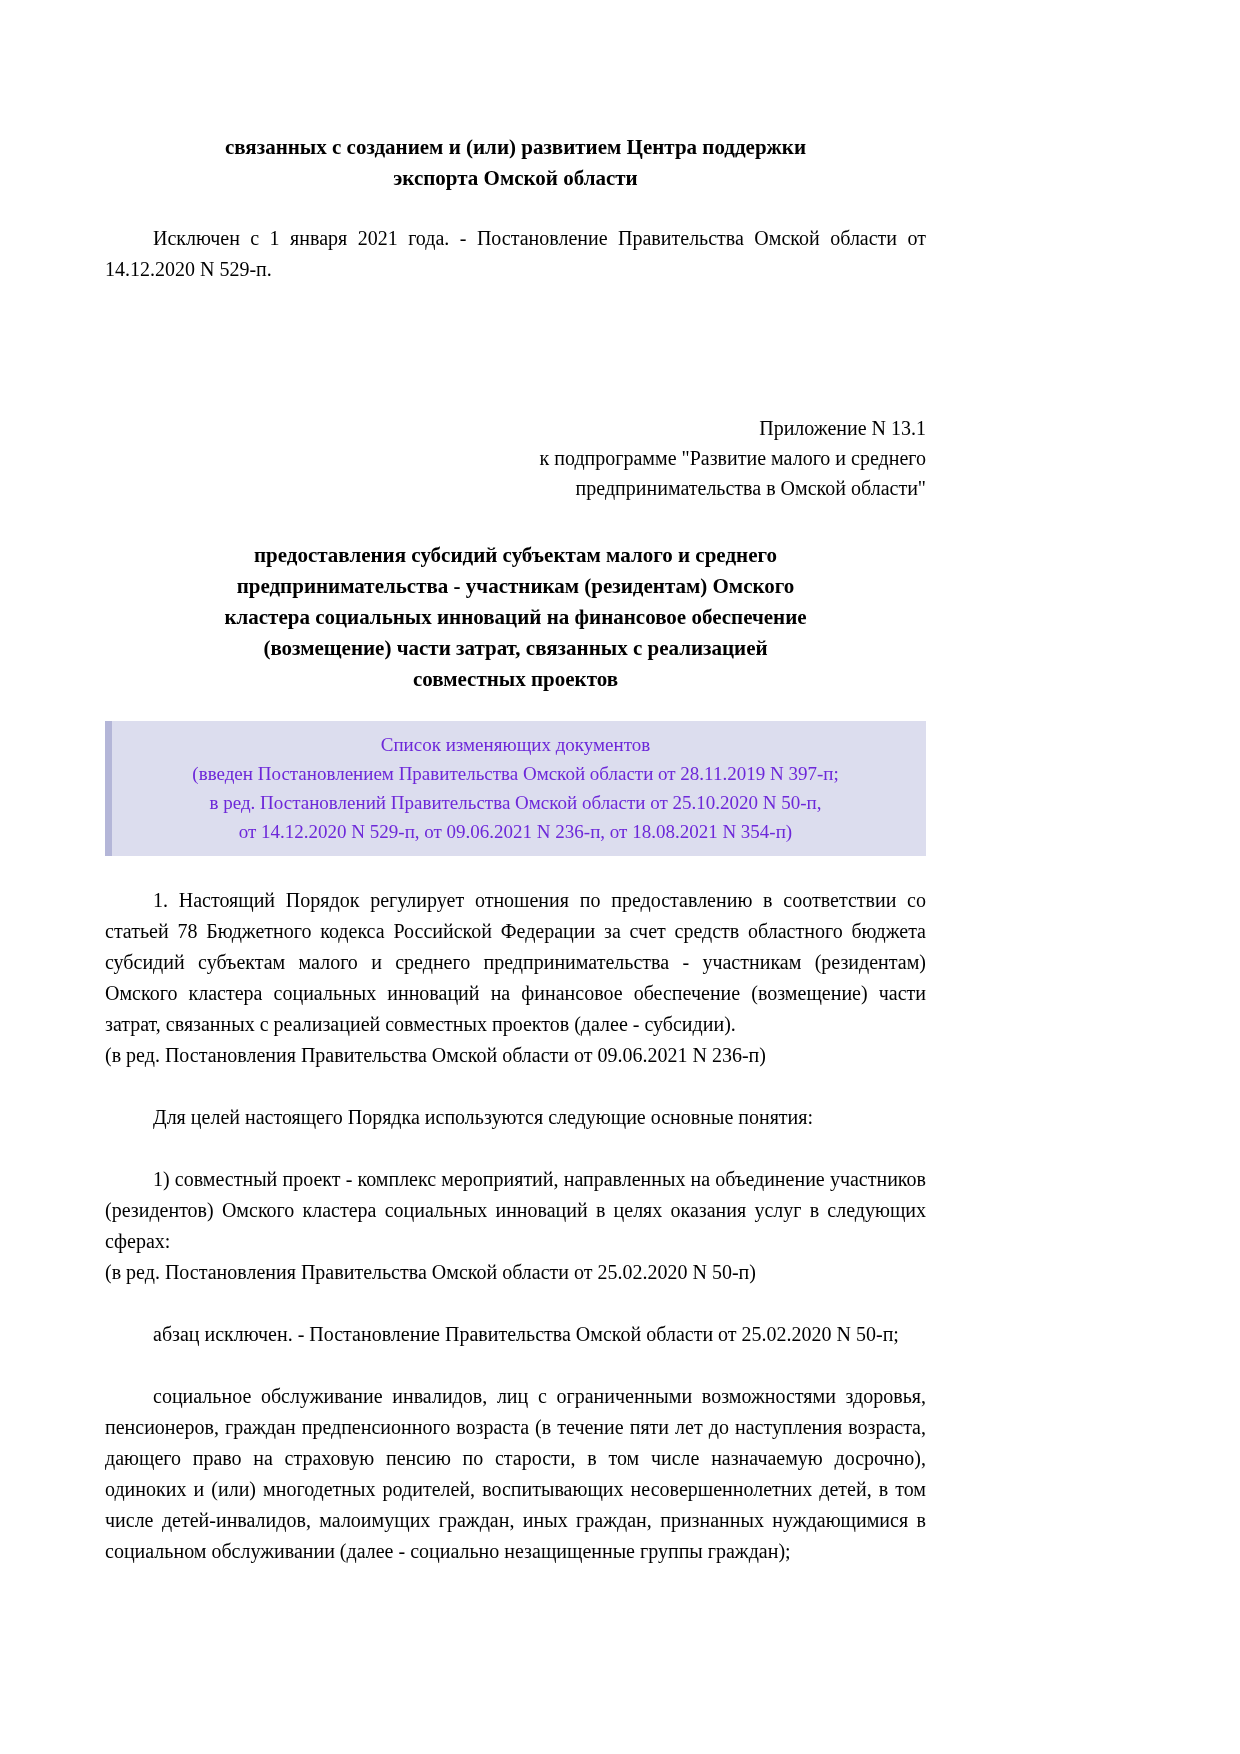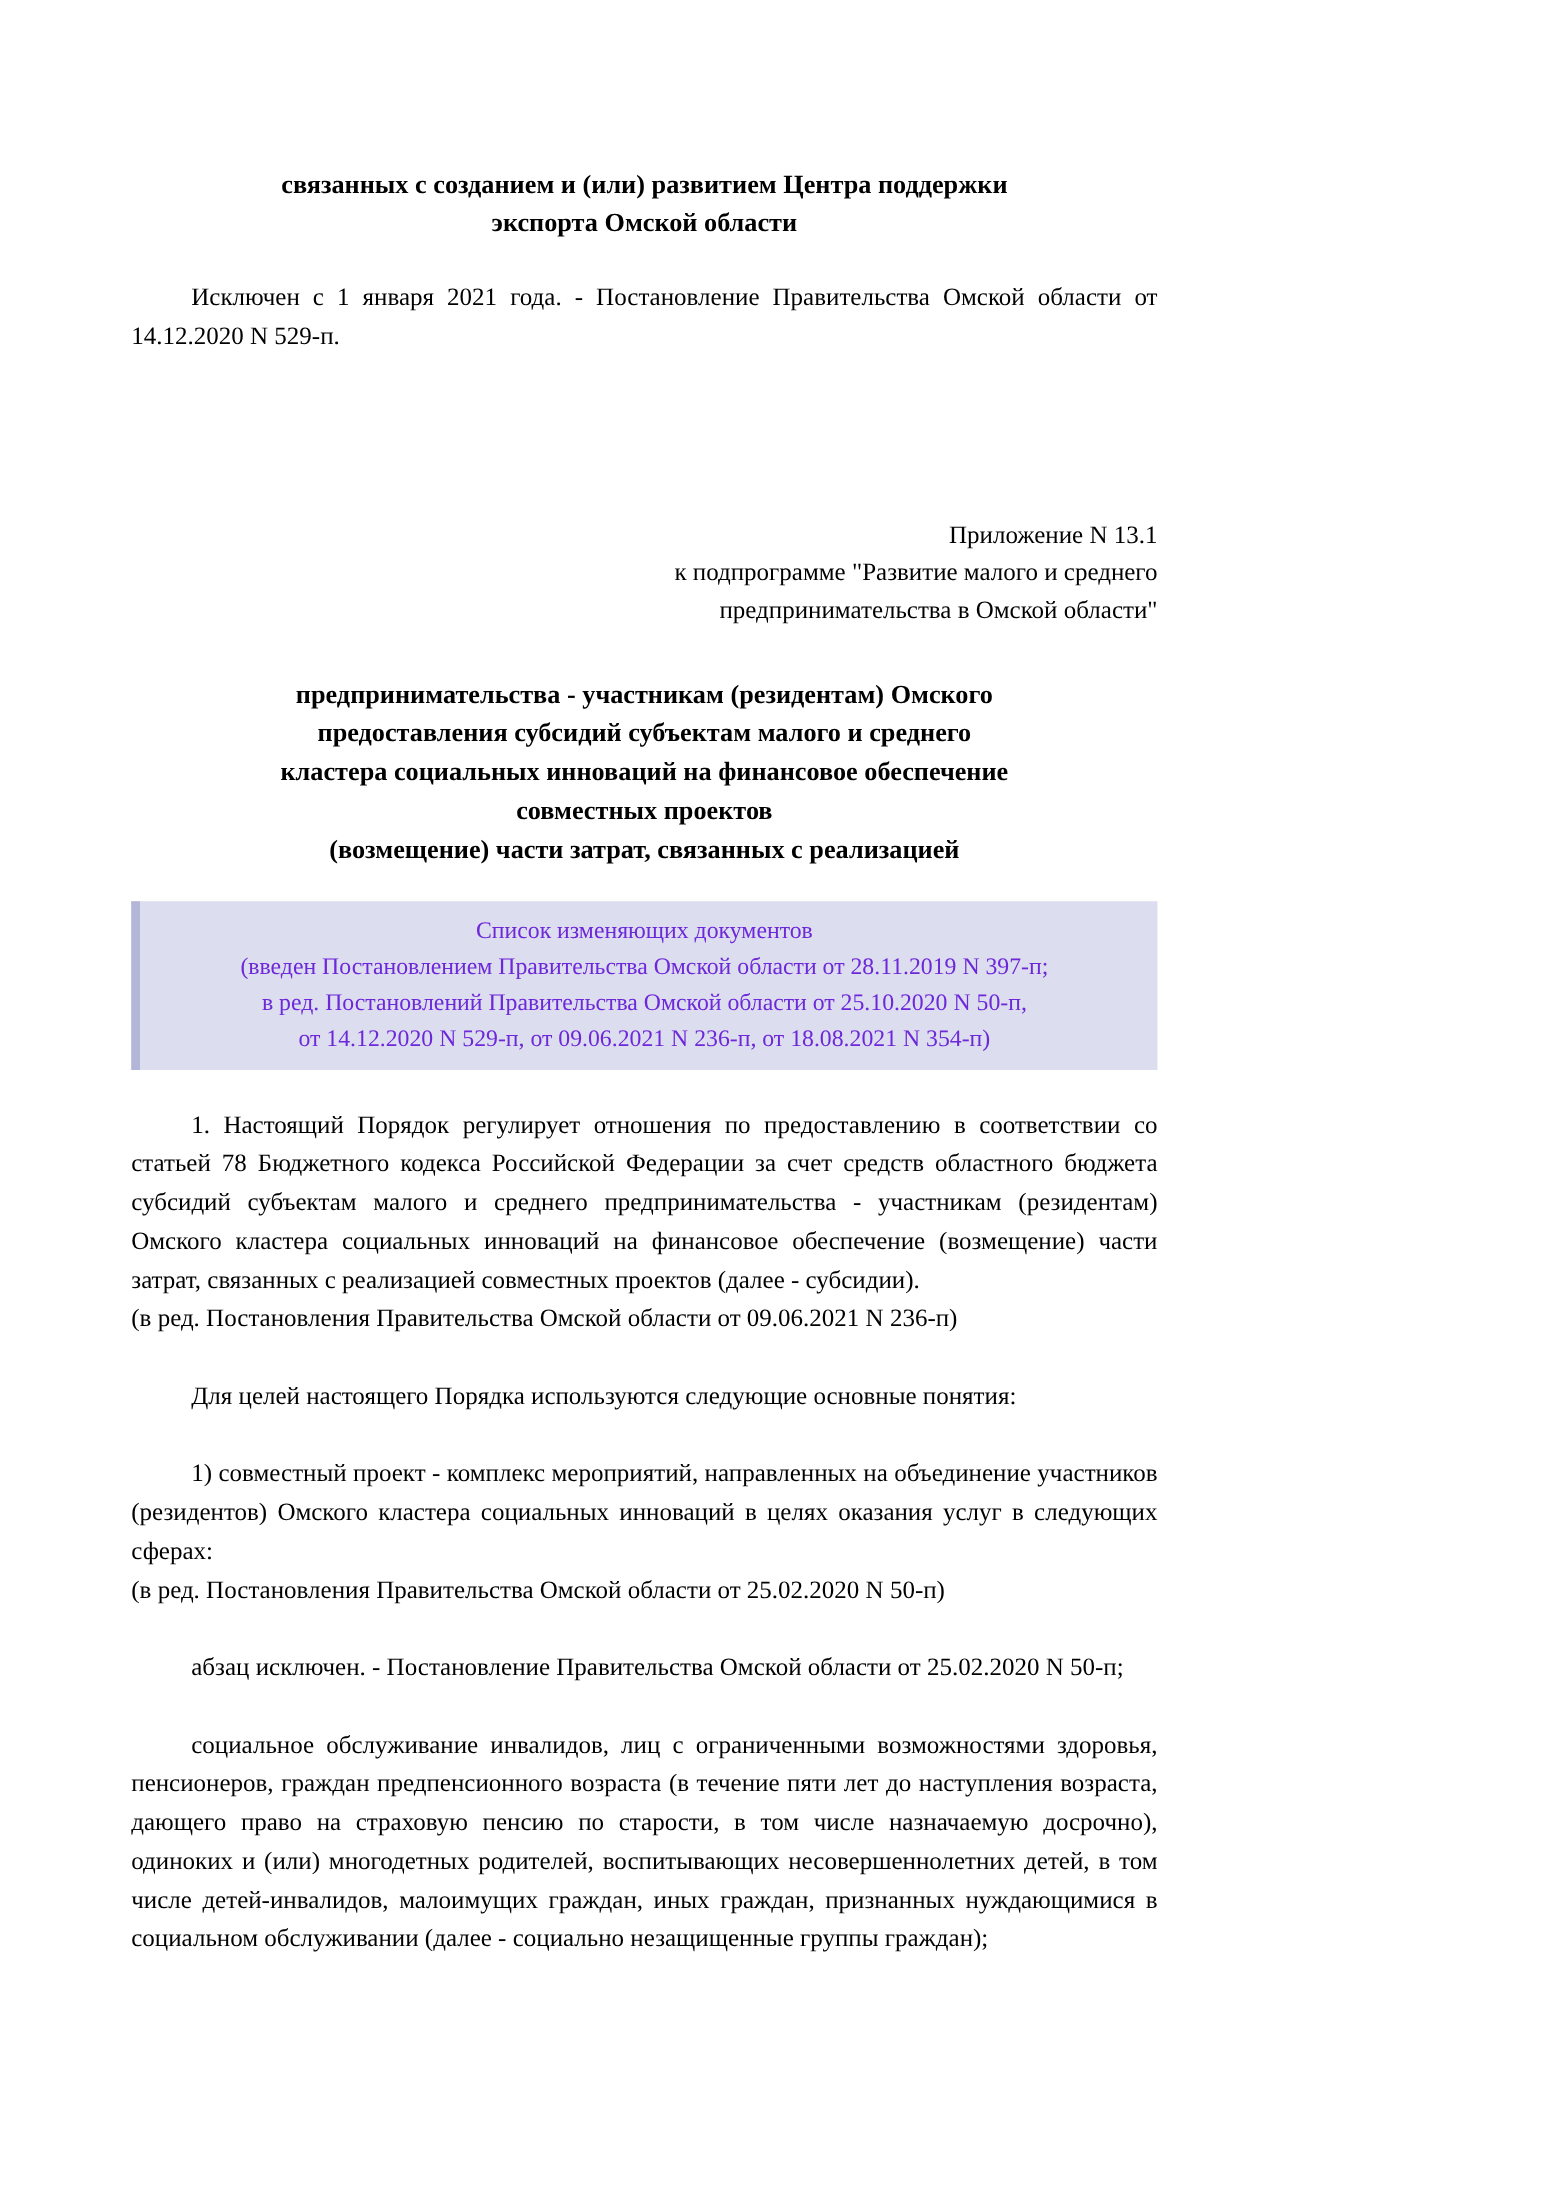--- a/index.html
+++ b/index.html
@@ -90,25 +90,25 @@
 
     <p class="excluded-note">Исключен с 1 января 2021 года. - Постановление Правительства Омской области от 14.12.2020 N 529-п.</p>
 
     <div class="annex-block">
       <div>Приложение N 13.1</div>
       <div>к подпрограмме "Развитие малого и среднего</div>
       <div>предпринимательства в Омской области"</div>
     </div>
 
     <div class="order-heading">
+      <div>предоставления субсидий субъектам малого и среднего</div>
       <div>предпринимательства - участникам (резидентам) Омского</div>
-      <div>предоставления субсидий субъектам малого и среднего</div>
       <div>кластера социальных инноваций на финансовое обеспечение</div>
+      <div>(возмещение) части затрат, связанных с реализацией</div>
       <div>совместных проектов</div>
-      <div>(возмещение) части затрат, связанных с реализацией</div>
     </div>
 
     <div class="changes-box">
       <div>Список изменяющих документов</div>
       <div>(введен Постановлением Правительства Омской области от 28.11.2019 N 397-п;</div>
       <div>в ред. Постановлений Правительства Омской области от 25.10.2020 N 50-п,</div>
       <div>от 14.12.2020 N 529-п, от 09.06.2021 N 236-п, от 18.08.2021 N 354-п)</div>
     </div>
 
     <div class="body-text">

